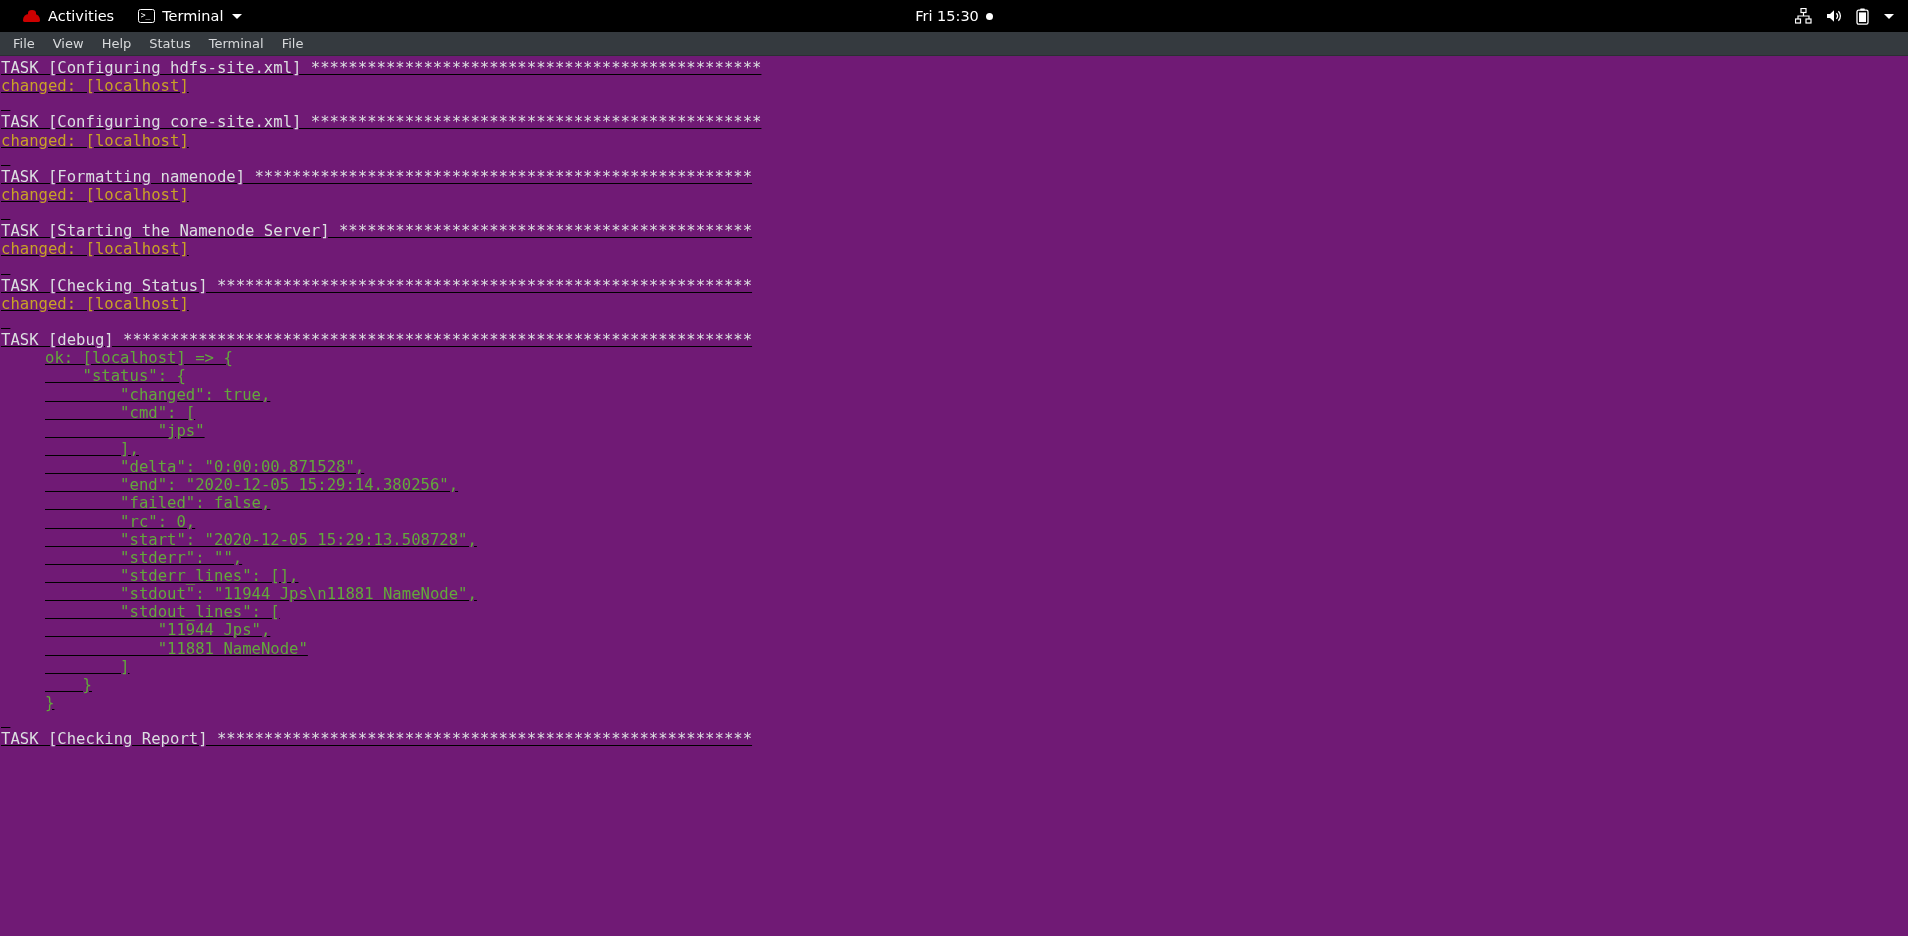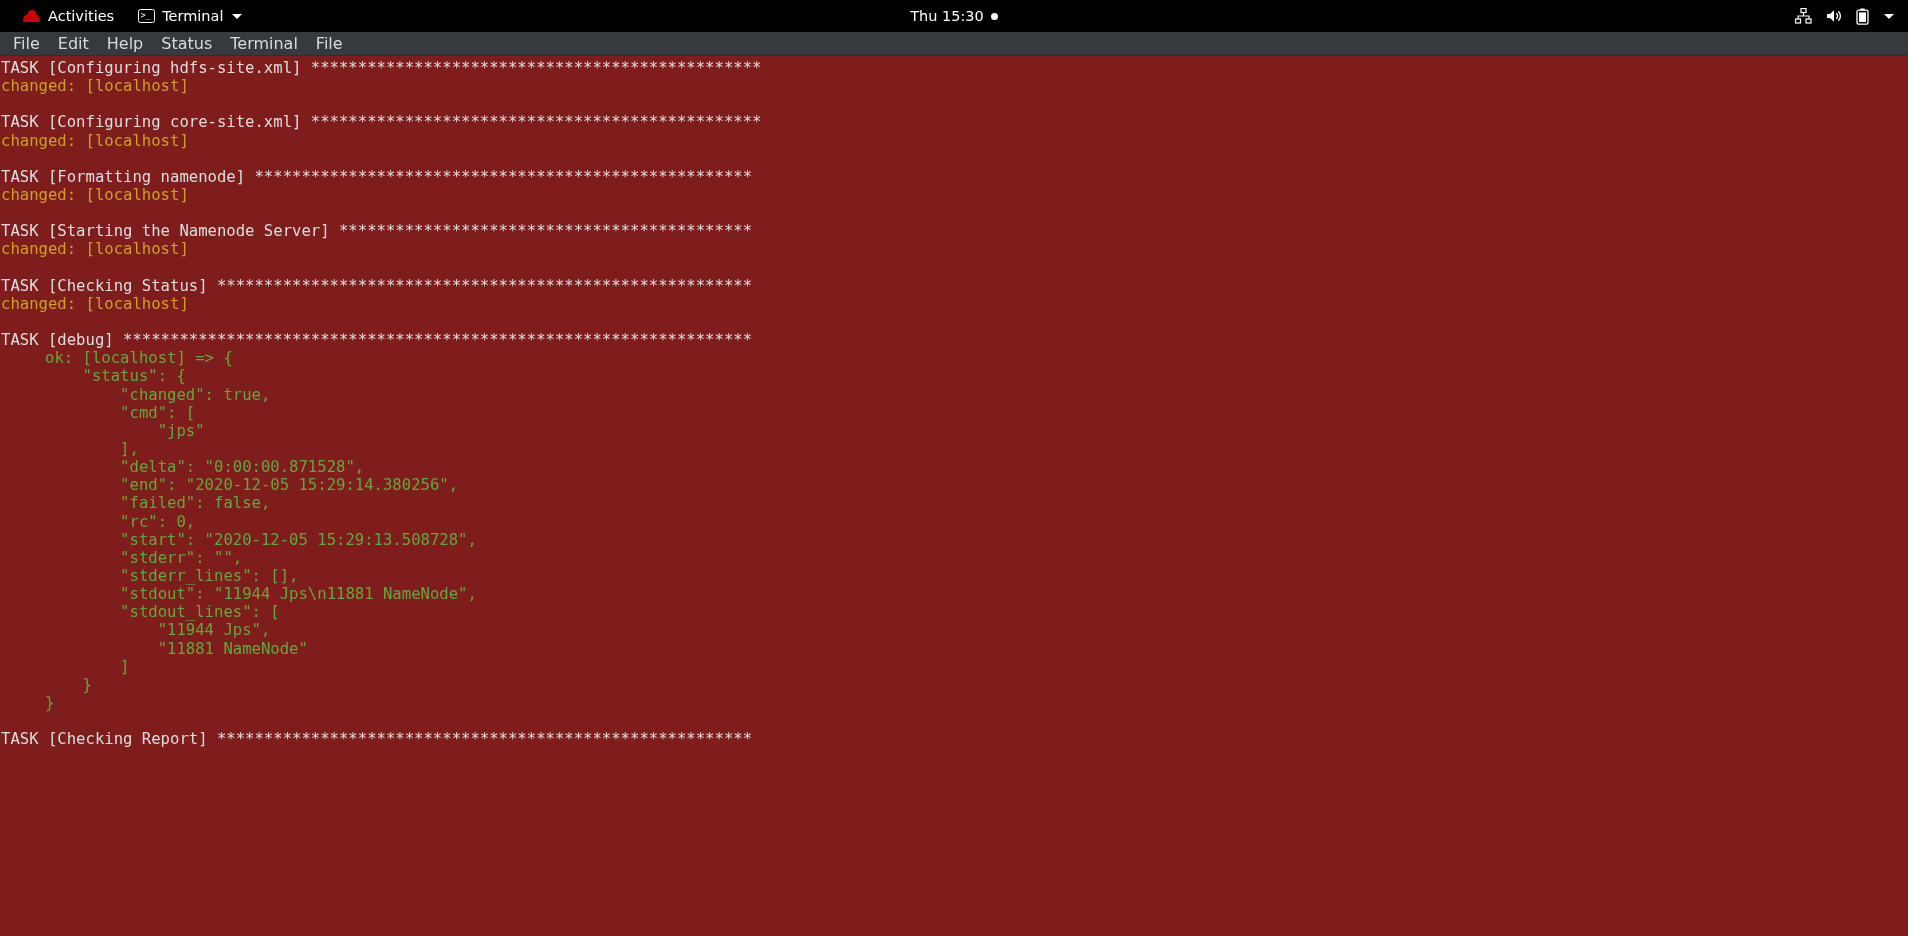--- a/index.html
+++ b/index.html
@@ -165,33 +165,34 @@
     height: 24px;
     background: #353a3f;
     display: flex;
     align-items: center;
     padding-left: 4px;
     flex: 0 0 auto;
     border-bottom: 1px solid #2b2f33;
   }
   .menu-item {
     color: #d8dadc;
-    font-size: 16px;
+    font-size: 13px;
     padding: 3px 9px;
     cursor: default;
     font-family: "DejaVu Sans", sans-serif;
     border-radius: 2px;
   }
 
   #terminal-body {
     flex: 1 1 auto;
-    background: #7f1d1d;
+    background: #701a75;
     overflow: hidden;
     position: relative;
     padding: 3px 12px 0 0;
+    text-decoration: underline;
   }
   #terminal-screen {
     font-family: "DejaVu Sans Mono", monospace;
     font-size: 15.6px;
     line-height: 18.15px;
     white-space: pre;
     color: #d0d0d0;
     padding-left: 1px;
   }
   .ln { display: block; height: 18.15px; }
@@ -211,21 +212,21 @@
     </div>
     <div class="tb-item">
       <span class="term-mini-icon">&gt;_</span>
       <span>Terminal</span>
       <span class="caret-down"></span>
     </div>
   </div>
 
   <div class="tb-center">
     <div class="tb-clock">
-      <span>Thu 15:30</span>
+      <span>Fri 15:30</span>
       <span class="notif-dot"></span>
     </div>
   </div>
 
   <div class="tb-right">
     <span>
       <svg width="17" height="16" viewBox="0 0 17 16">
         <rect x="6" y="0.5" width="5" height="4" fill="none" stroke="#ffffff" stroke-width="1.2"></rect>
         <rect x="0.5" y="11" width="5" height="4" fill="none" stroke="#ffffff" stroke-width="1.2"></rect>
         <rect x="11" y="11" width="5" height="4" fill="none" stroke="#ffffff" stroke-width="1.2"></rect>
@@ -248,21 +249,21 @@
     </span>
     <span class="caret-down"></span>
   </div>
 </div>
 
 <div id="terminal-window">
 
 
   <div id="menubar">
     <span class="menu-item">File</span>
-    <span class="menu-item">Edit</span>
+    <span class="menu-item">View</span>
     <span class="menu-item">Help</span>
     <span class="menu-item">Status</span>
     <span class="menu-item">Terminal</span>
     <span class="menu-item">File</span>
   </div>
 
   <div id="terminal-body">
     <div id="terminal-screen"><span class="ln"><span class="c-white">TASK [Configuring hdfs-site.xml] ************************************************</span></span><span class="ln"><span class="c-yellow">changed: [localhost]</span></span><span class="ln"><span class="c-blank">&nbsp;</span></span><span class="ln"><span class="c-white">TASK [Configuring core-site.xml] ************************************************</span></span><span class="ln"><span class="c-yellow">changed: [localhost]</span></span><span class="ln"><span class="c-blank">&nbsp;</span></span><span class="ln"><span class="c-white">TASK [Formatting namenode] *****************************************************</span></span><span class="ln"><span class="c-yellow">changed: [localhost]</span></span><span class="ln"><span class="c-blank">&nbsp;</span></span><span class="ln"><span class="c-white">TASK [Starting the Namenode Server] ********************************************</span></span><span class="ln"><span class="c-yellow">changed: [localhost]</span></span><span class="ln"><span class="c-blank">&nbsp;</span></span><span class="ln"><span class="c-white">TASK [Checking Status] *********************************************************</span></span><span class="ln"><span class="c-yellow">changed: [localhost]</span></span><span class="ln"><span class="c-blank">&nbsp;</span></span><span class="ln"><span class="c-white">TASK [debug] *******************************************************************</span></span><span class="ln"><span class="c-green">ok: [localhost] =&gt; {</span></span><span class="ln"><span class="c-green">    "status": {</span></span><span class="ln"><span class="c-green">        "changed": true,</span></span><span class="ln"><span class="c-green">        "cmd": [</span></span><span class="ln"><span class="c-green">            "jps"</span></span><span class="ln"><span class="c-green">        ],</span></span><span class="ln"><span class="c-green">        "delta": "0:00:00.871528",</span></span><span class="ln"><span class="c-green">        "end": "2020-12-05 15:29:14.380256",</span></span><span class="ln"><span class="c-green">        "failed": false,</span></span><span class="ln"><span class="c-green">        "rc": 0,</span></span><span class="ln"><span class="c-green">        "start": "2020-12-05 15:29:13.508728",</span></span><span class="ln"><span class="c-green">        "stderr": "",</span></span><span class="ln"><span class="c-green">        "stderr_lines": [],</span></span><span class="ln"><span class="c-green">        "stdout": "11944 Jps\n11881 NameNode",</span></span><span class="ln"><span class="c-green">        "stdout_lines": [</span></span><span class="ln"><span class="c-green">            "11944 Jps",</span></span><span class="ln"><span class="c-green">            "11881 NameNode"</span></span><span class="ln"><span class="c-green">        ]</span></span><span class="ln"><span class="c-green">    }</span></span><span class="ln"><span class="c-green">}</span></span><span class="ln"><span class="c-blank">&nbsp;</span></span><span class="ln"><span class="c-white">TASK [Checking Report] *********************************************************</span></span></div>
   </div>
 

